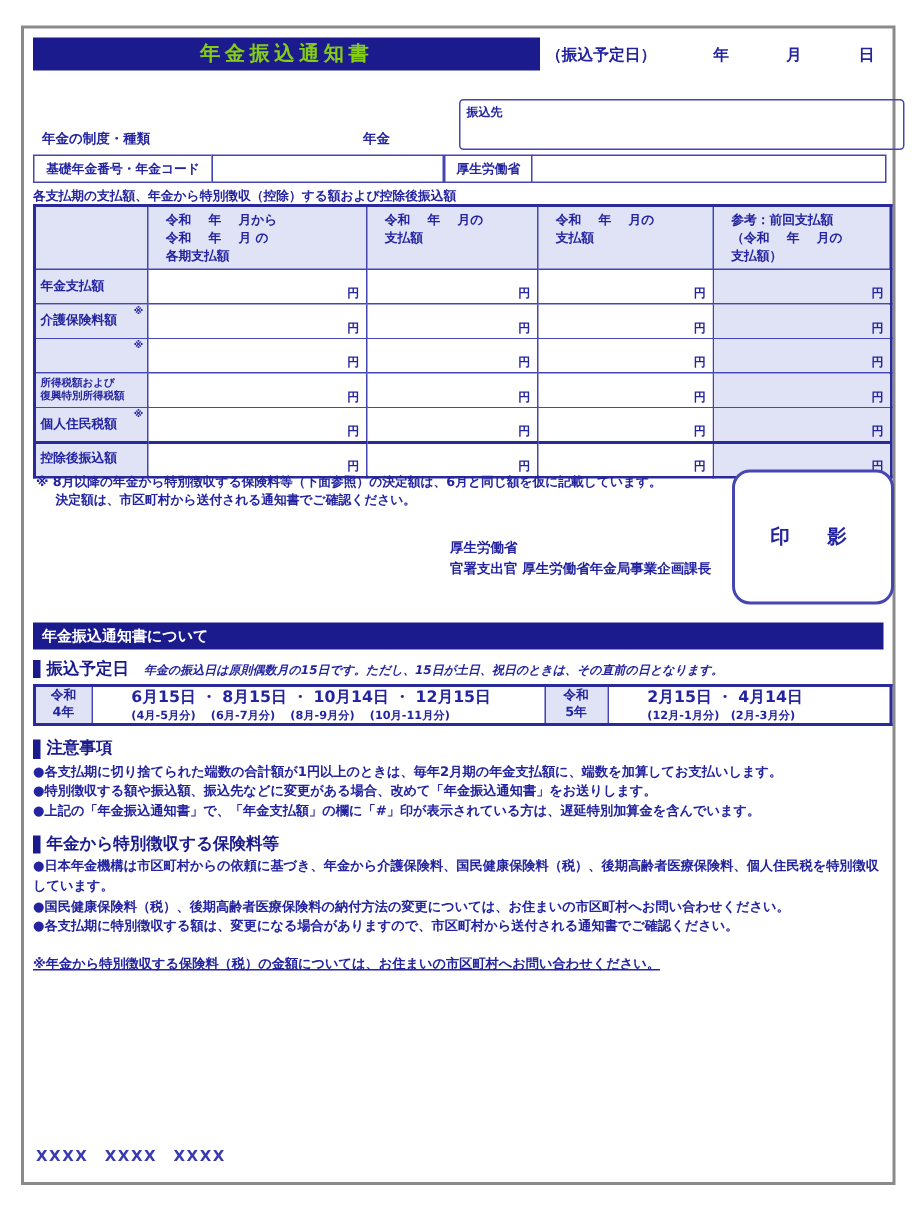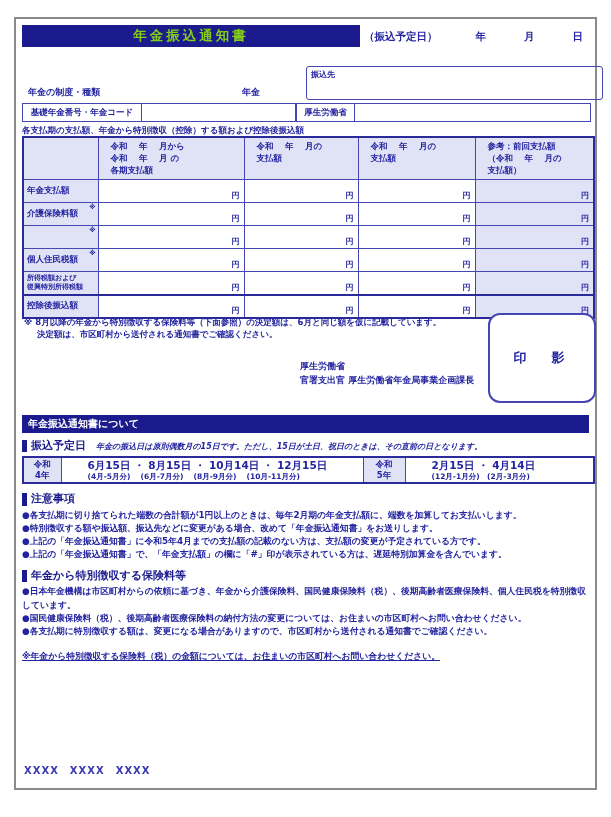--- a/index.html
+++ b/index.html
@@ -210,37 +210,37 @@
             <span class="yen">円</span>
           </td>
         <td class="cell">
             <span class="yen">円</span>
           </td>
         <td class="cell refcol">
             <span class="yen">円</span>
           </td>
       </tr>
       <tr>
-        <th class="rowlab"><span>個人住民税額</span><span class="fnmark">※</span></th>
-        <td class="cell">
-            <span class="yen">円</span>
-          </td>
-        <td class="cell">
-            <span class="yen">円</span>
-          </td>
-        <td class="cell">
-            <span class="yen">円</span>
-          </td>
-        <td class="cell refcol">
-            <span class="yen">円</span>
-          </td>
-      </tr>
-      <tr>
         <th class="rowlab"><span class="small pre">所得税額および
 復興特別所得税額</span></th>
+        <td class="cell">
+            <span class="yen">円</span>
+          </td>
+        <td class="cell">
+            <span class="yen">円</span>
+          </td>
+        <td class="cell">
+            <span class="yen">円</span>
+          </td>
+        <td class="cell refcol">
+            <span class="yen">円</span>
+          </td>
+      </tr>
+      <tr>
+        <th class="rowlab"><span>個人住民税額</span><span class="fnmark">※</span></th>
         <td class="cell">
             <span class="yen">円</span>
           </td>
         <td class="cell">
             <span class="yen">円</span>
           </td>
         <td class="cell">
             <span class="yen">円</span>
           </td>
         <td class="cell refcol">
@@ -310,21 +310,20 @@
       </tr>
     </tbody>
       </table>
 
     <div class="subhead-row mt8">
       <span class="subhead">注意事項</span>
     </div>
     <div class="bullets">
       <div>●各支払期に切り捨てられた端数の合計額が1円以上のときは、毎年2月期の年金支払額に、端数を加算してお支払いします。</div>
       <div>●特別徴収する額や振込額、振込先などに変更がある場合、改めて「年金振込通知書」をお送りします。</div>
-      <div>●上記の「年金振込通知書」に令和5年4月までの支払額の記載のない方は、支払額の変更が予定されている方です。</div>
       <div>●上記の「年金振込通知書」で、「年金支払額」の欄に「#」印が表示されている方は、遅延特別加算金を含んでいます。</div>
     </div>
 
     <div class="subhead-row mt8">
       <span class="subhead">年金から特別徴収する保険料等</span>
     </div>
     <div class="bullets">
       <div>●日本年金機構は市区町村からの依頼に基づき、年金から介護保険料、国民健康保険料（税）、後期高齢者医療保険料、個人住民税を特別徴収しています。</div>
       <div>●国民健康保険料（税）、後期高齢者医療保険料の納付方法の変更については、お住まいの市区町村へお問い合わせください。</div>
       <div>●各支払期に特別徴収する額は、変更になる場合がありますので、市区町村から送付される通知書でご確認ください。</div>

